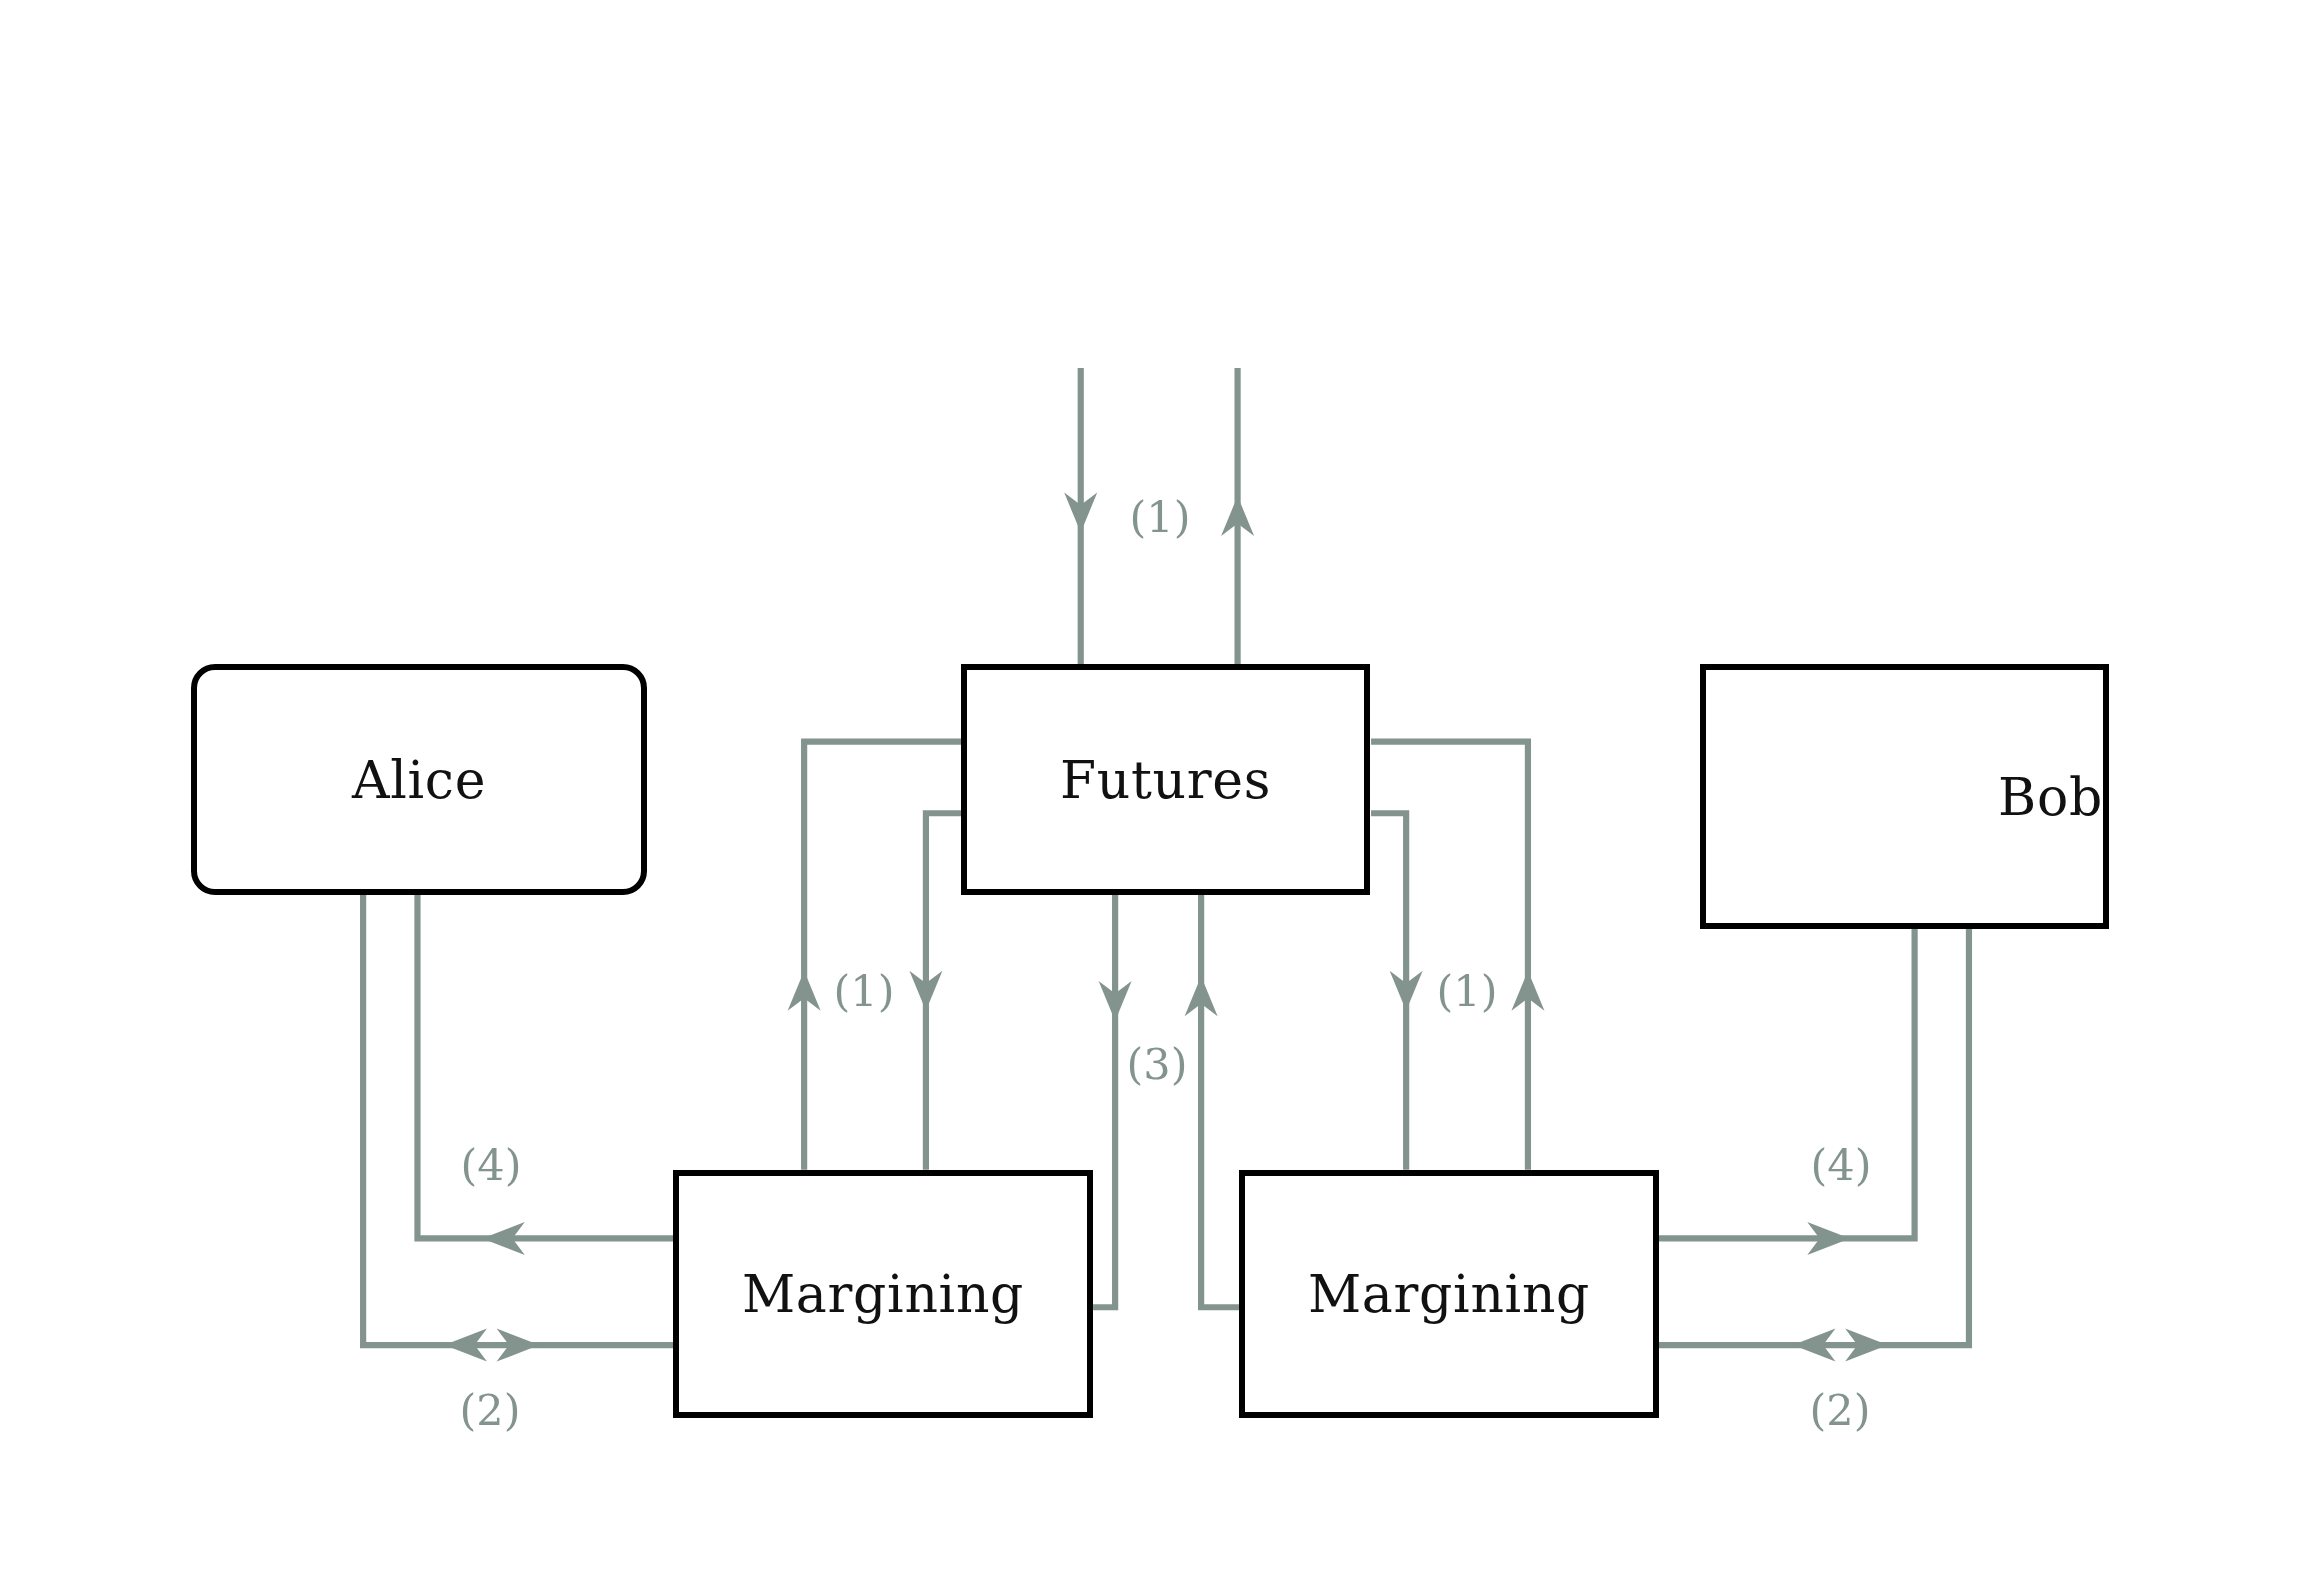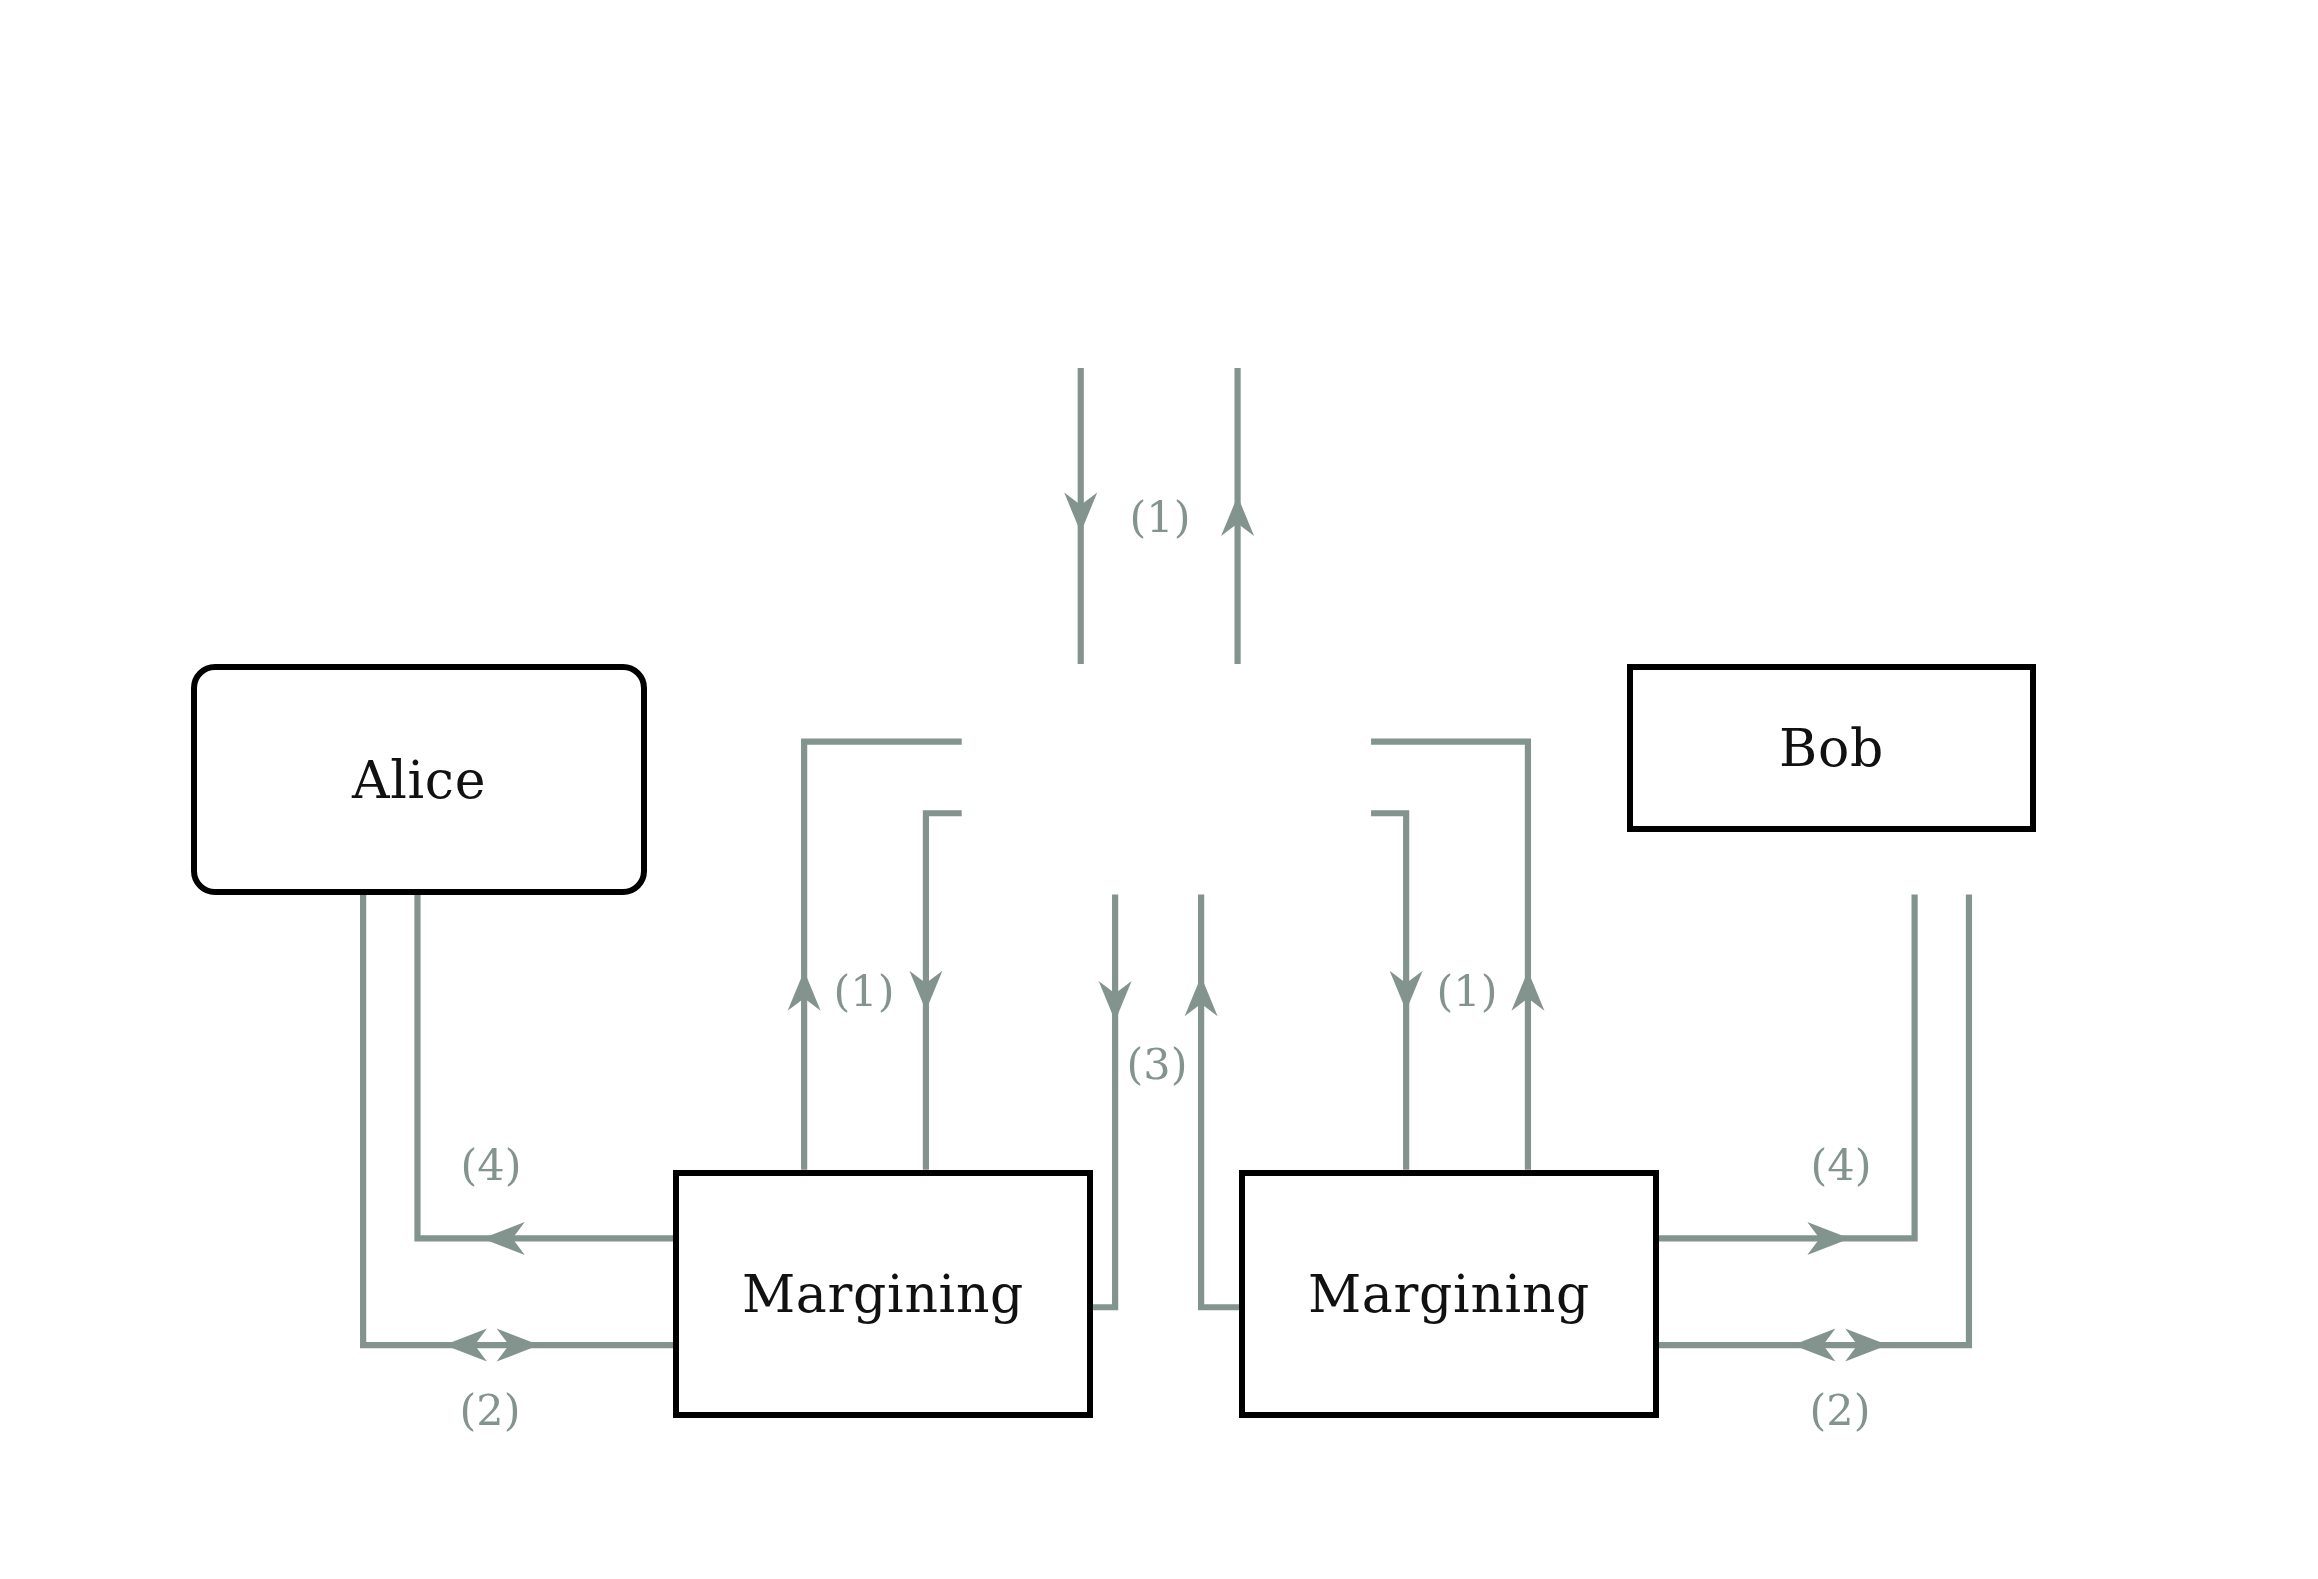--- a/index.html
+++ b/index.html
@@ -73,26 +73,29 @@
     <polygon points="2220,1411 2196,1469 2220,1451 2244,1469"></polygon>
     <polygon points="700,1800 762,1776 744,1800 762,1824"></polygon>
     <polygon points="645,1955 707,1931 689,1955 707,1979"></polygon>
     <polygon points="783,1955 721,1931 739,1955 721,1979"></polygon>
     <polygon points="2688,1800 2626,1776 2644,1800 2626,1824"></polygon>
     <polygon points="2605,1955 2667,1931 2649,1955 2667,1979"></polygon>
     <polygon points="2743,1955 2681,1931 2699,1955 2681,1979"></polygon>
   </svg>
 
 
+  <div class="node" style="left:961px;top:664px;width:409px;height:231px;">
+    <span>Futures</span>
+  </div>
 
   <div class="node" style="left:191px;top:664px;width:456px;height:231px;border-radius:24px;">
     <span>Alice</span>
   </div>
 
-  <div class="node" style="left:1627px;top:664px;width:409px;height:168px;">
+  <div class="node" style="left:1700px;top:664px;width:409px;height:265px;justify-content:flex-end;">
     <span>Bob</span>
   </div>
 
   <div class="node" style="left:673px;top:1170px;width:420px;height:248px;">
     <span>Margining</span>
   </div>
 
   <div class="node" style="left:1239px;top:1170px;width:420px;height:248px;">
     <span>Margining</span>
   </div>

